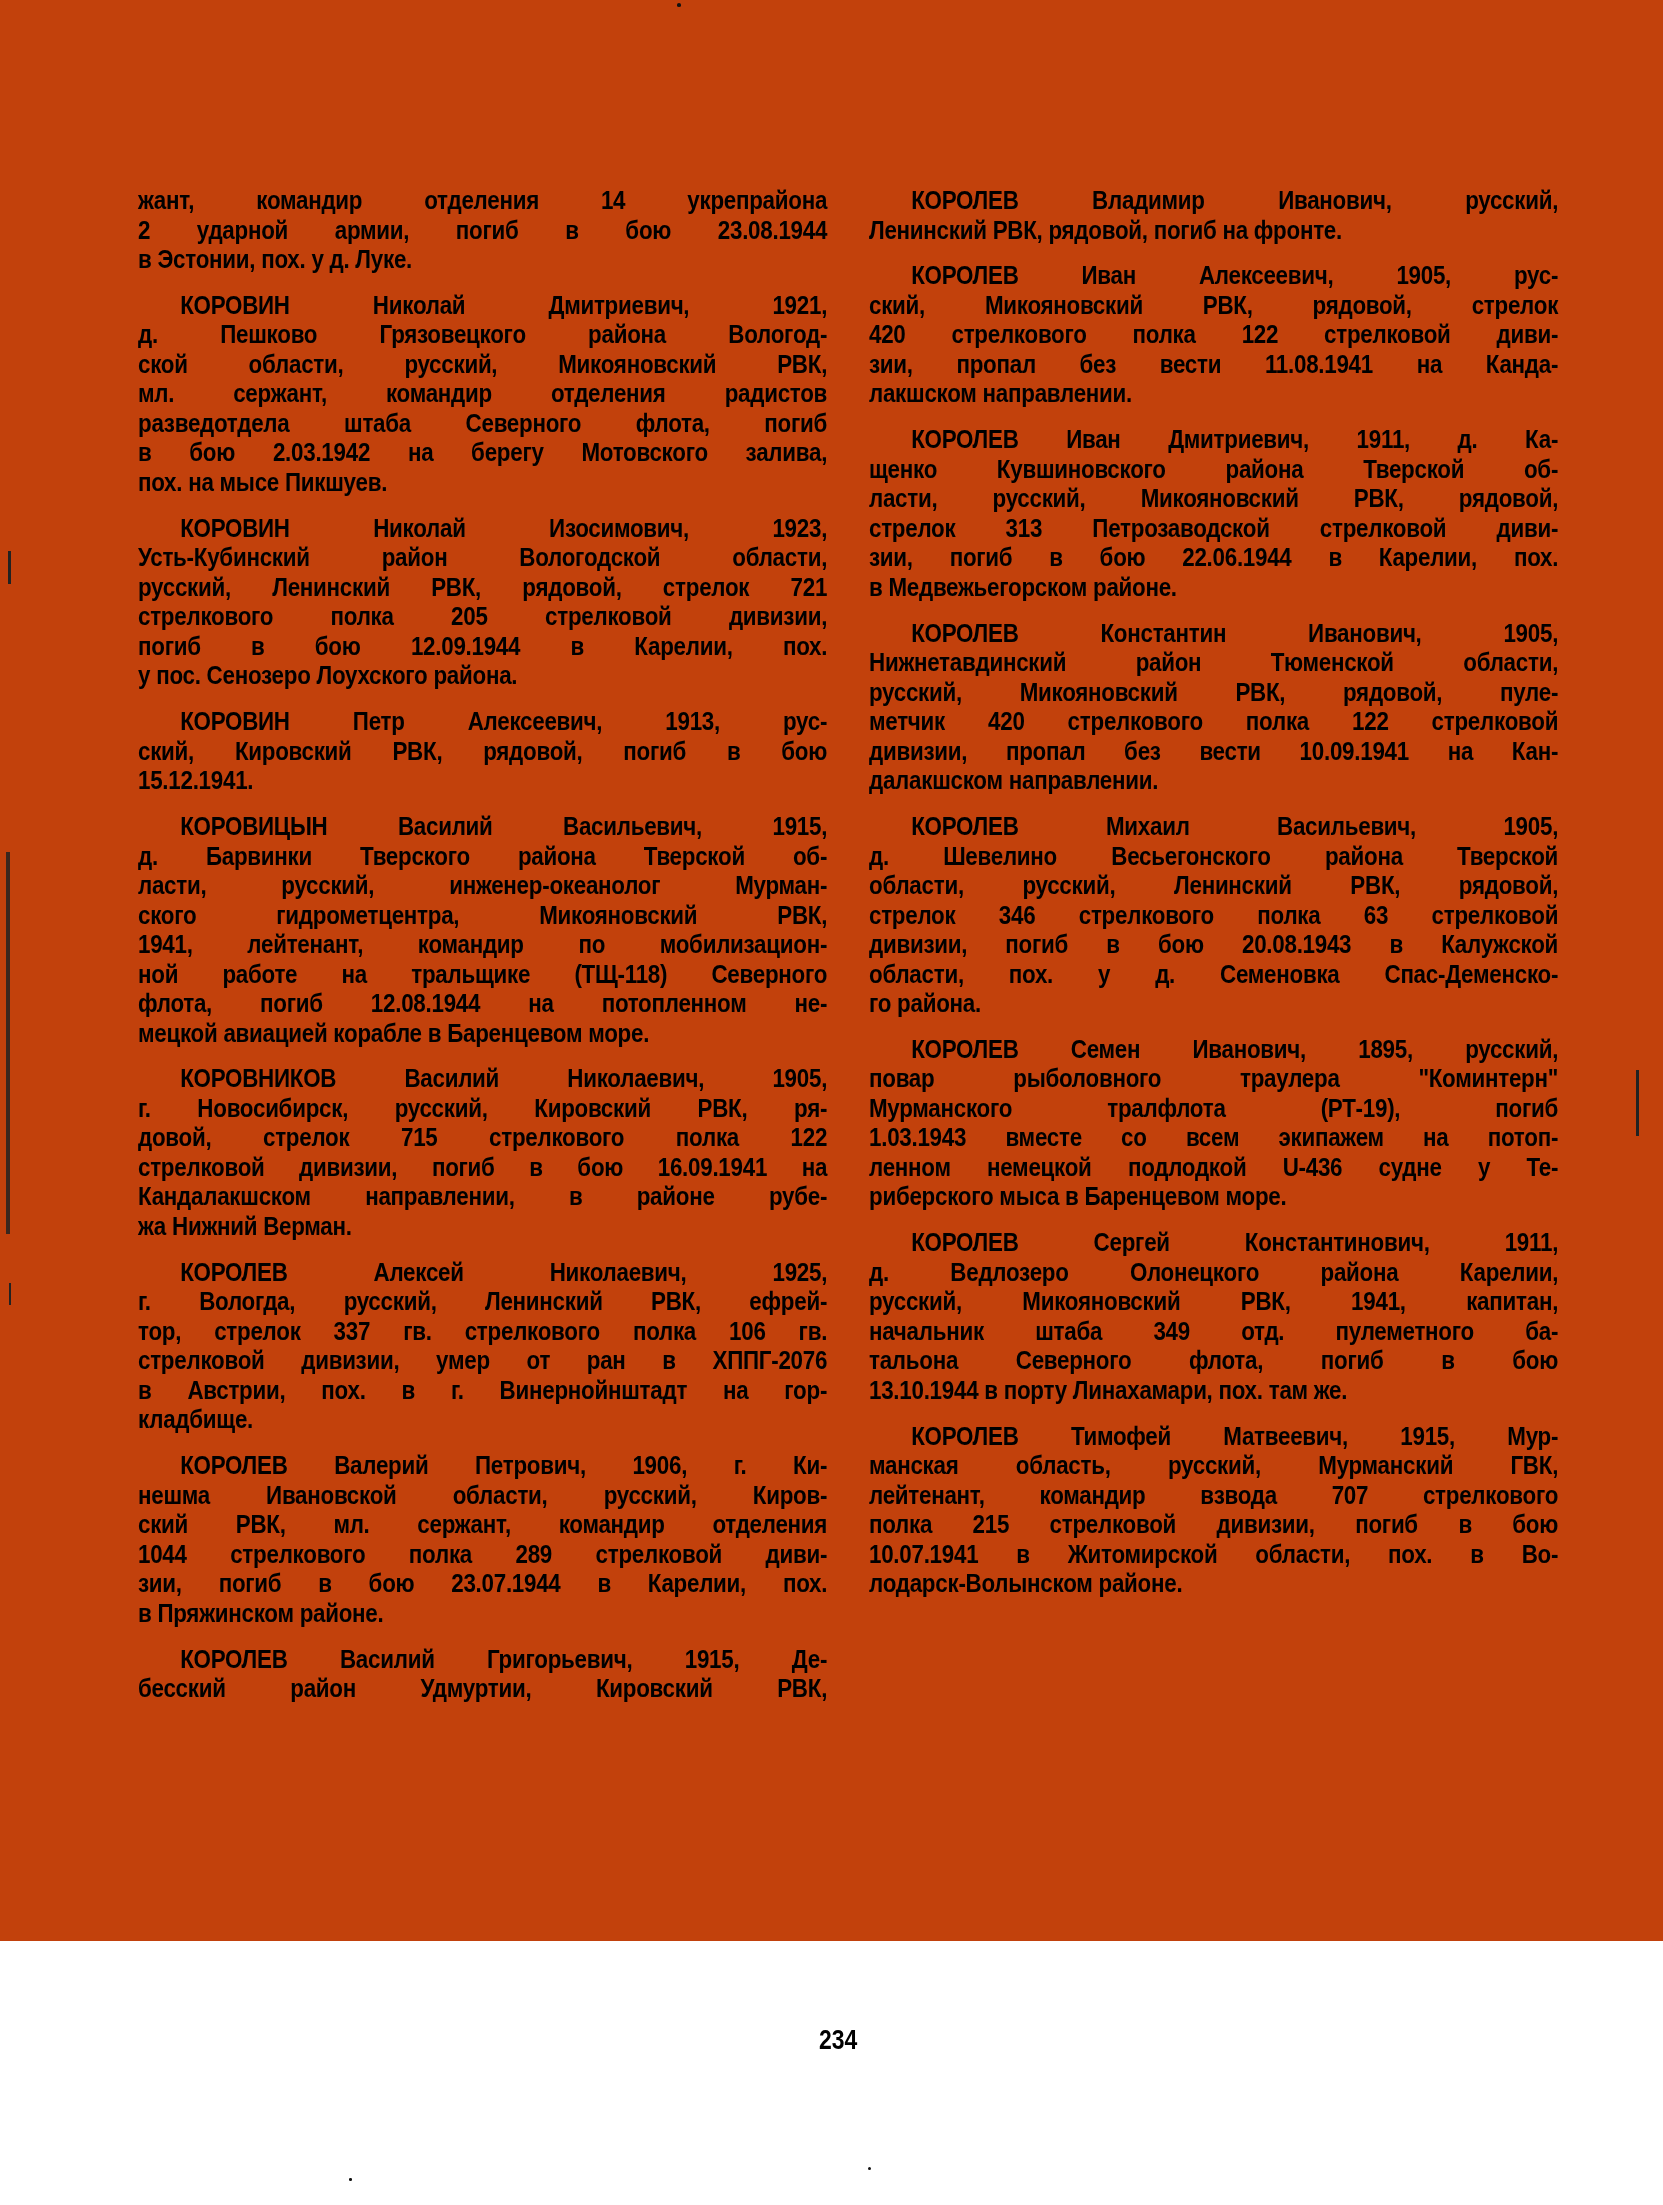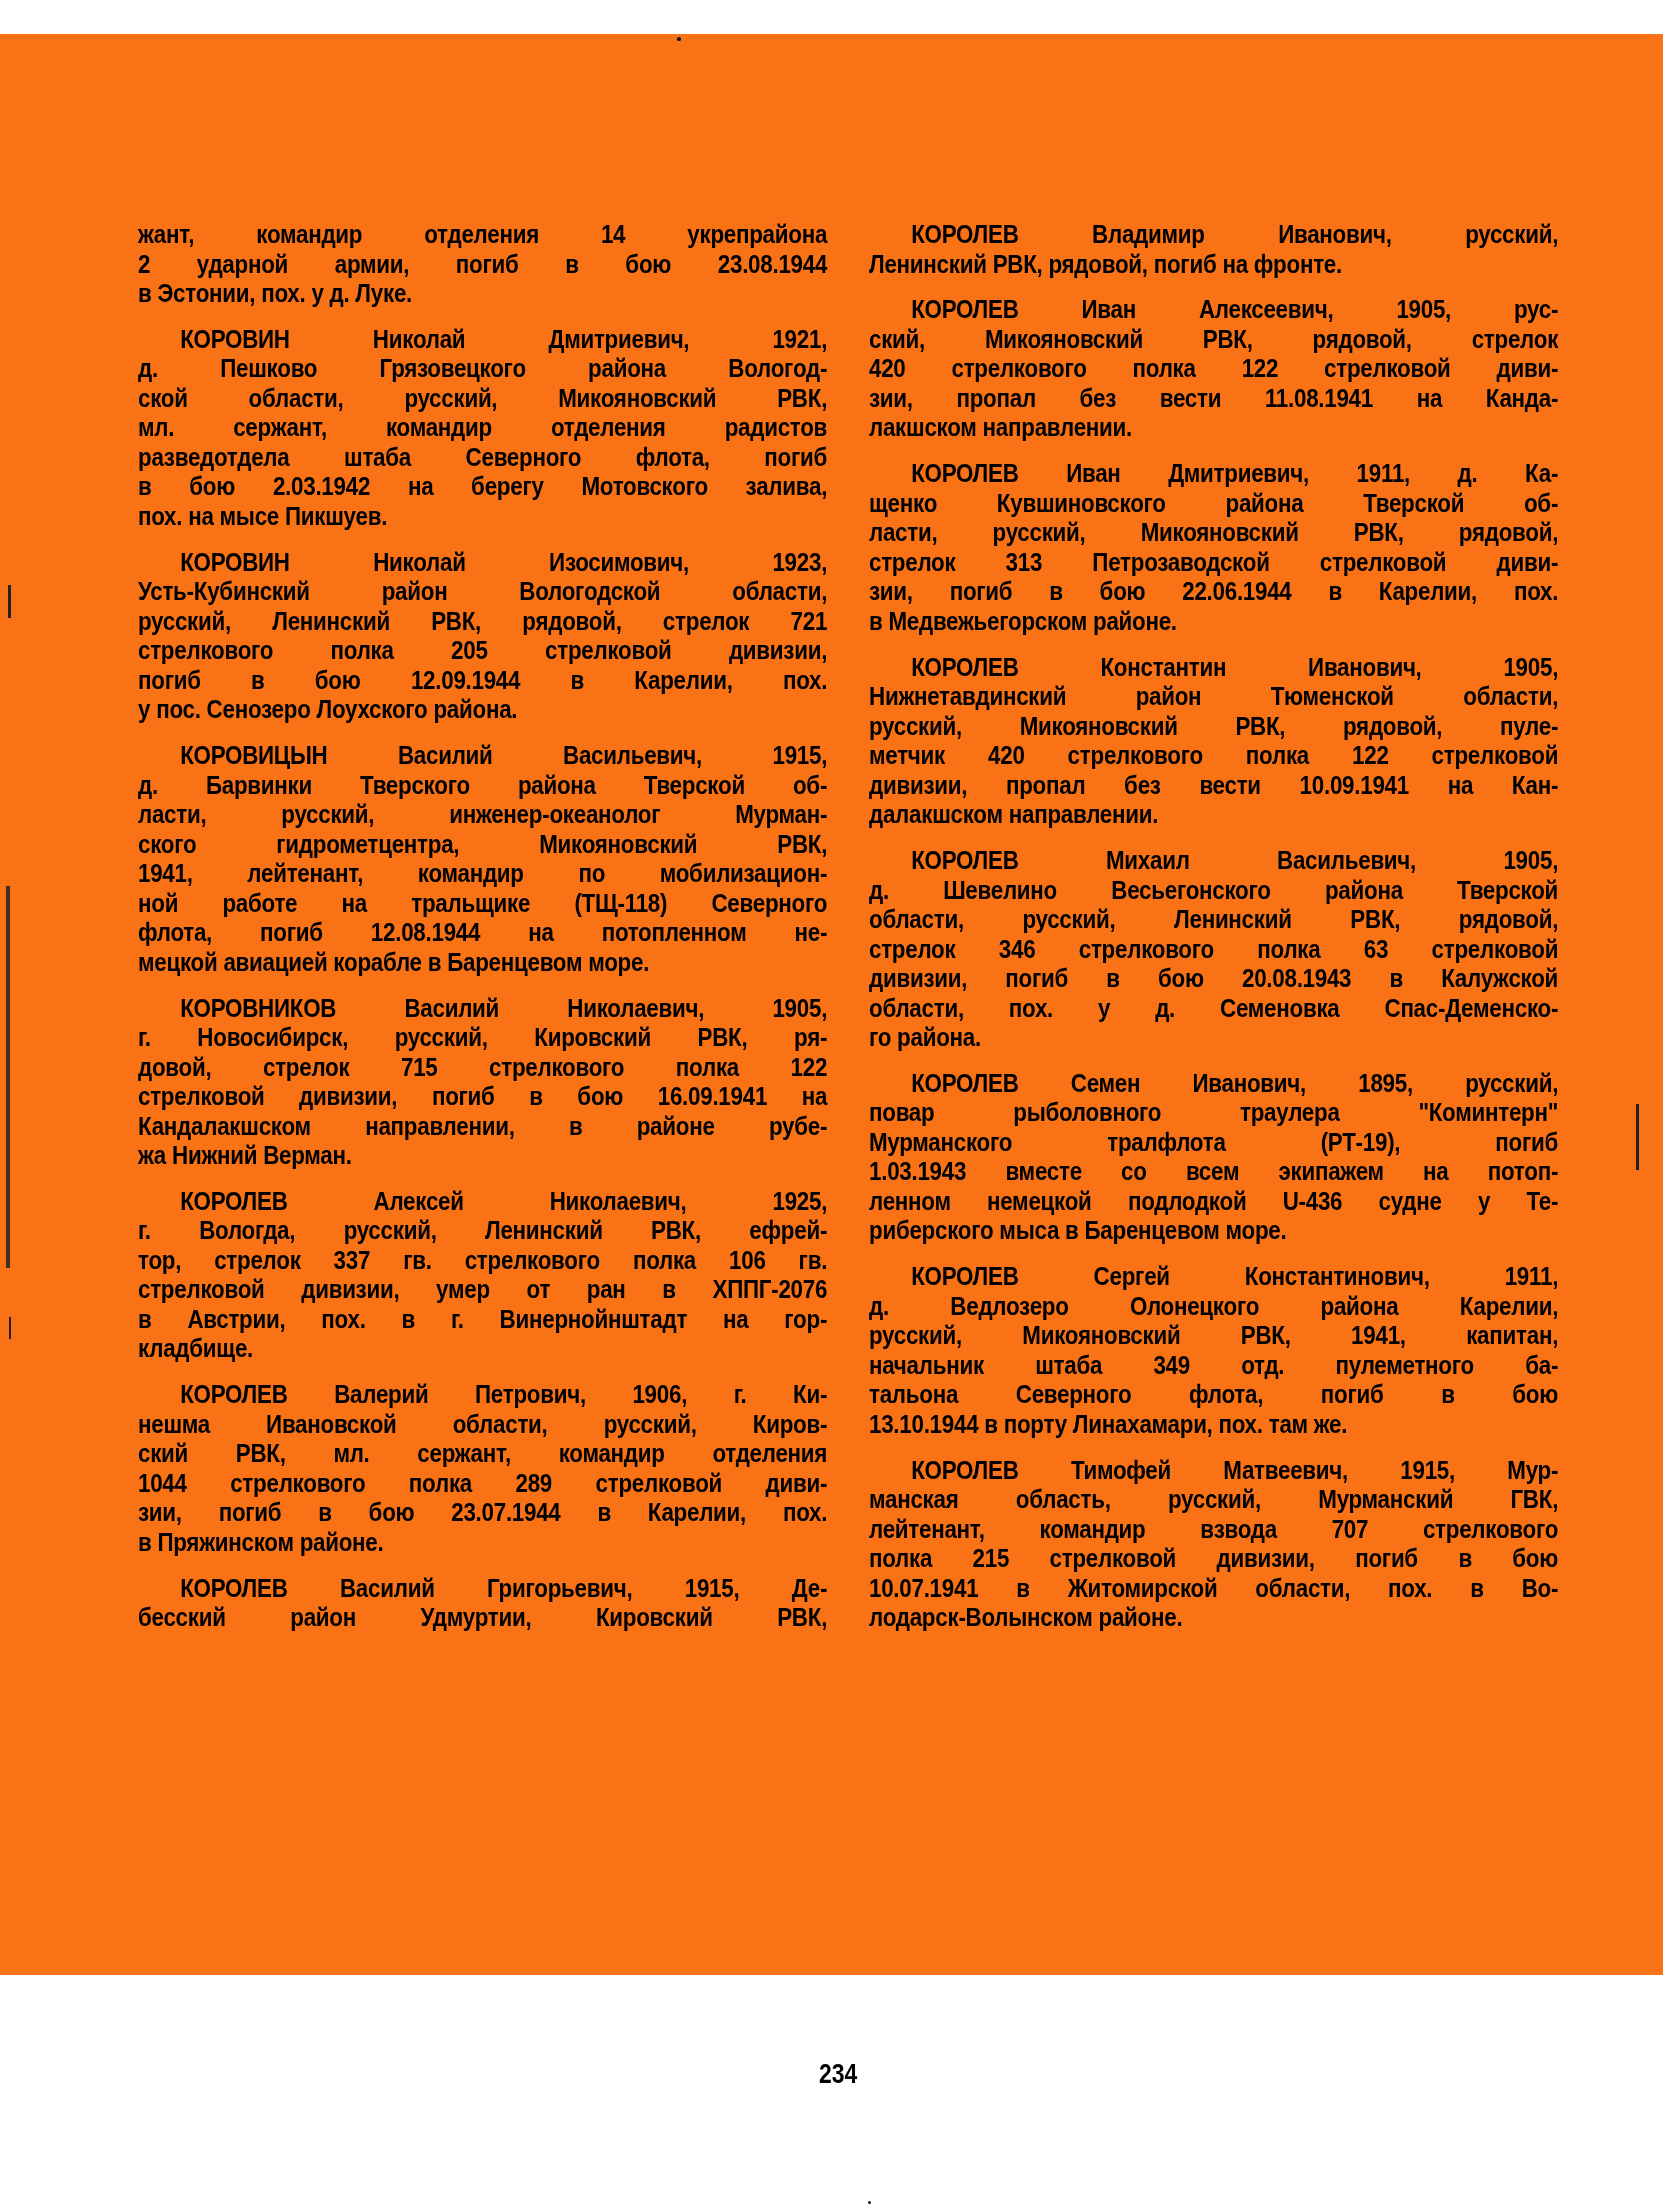--- a/index.html
+++ b/index.html
@@ -1,18 +1,18 @@
 <!DOCTYPE html>
 <html style="font-size:8.7px"><head>
 <meta charset="utf-8">
 <style>
   html, body { margin: 0; padding: 0; background: #ffffff; }
   body { width: 1664px; height: 2205px; position: relative; overflow: hidden;
          font-family: "Liberation Sans", "DejaVu Sans", sans-serif; color: #000; }
-  .page { position: absolute; left: 0; top: 0; width: 1664px; height: 1941px; background: #f97316; margin-top: 34px; }
+  .page { position: absolute; left: 0; top: 0; width: 1664px; height: 1941px; background: #c2410c; }
   .col { position: absolute; top: 186px; width: 689px; }
   .col.left { left: 138px; }
   .col.right { left: 869px; }
   .entry { margin: 0 0 16.4px 0; }
   .line { display: block; font-size: 26px; line-height: 29.5px; height: 29.5px;
           text-align: justify; text-align-last: justify; white-space: nowrap;
           letter-spacing: -0.3px; font-weight: bold; transform: scaleX(0.86); transform-origin: left center; width: 116.3%; }
   .line.last { text-align-last: left; }
   .line.first { padding-left: 49px; box-sizing: border-box; }
   .pnum { position: absolute; left: 819px; top: 2025px; font-size: 27px; font-weight: 900;
@@ -39,20 +39,25 @@
         <span class="line">в бою 2.03.1942 на берегу Мотовского залива,</span>
         <span class="line last">пох. на мысе Пикшуев.</span>
       </div>
       <div class="entry">
         <span class="line first">КОРОВИН Николай Изосимович, 1923,</span>
         <span class="line">Усть-Кубинский район Вологодской области,</span>
         <span class="line">русский, Ленинский РВК, рядовой, стрелок 721</span>
         <span class="line">стрелкового полка 205 стрелковой дивизии,</span>
         <span class="line">погиб в бою 12.09.1944 в Карелии, пох.</span>
         <span class="line last">у пос. Сенозеро Лоухского района.</span>
+      </div>
+      <div class="entry">
+        <span class="line first">КОРОВИН Петр Алексеевич, 1913, рус-</span>
+        <span class="line">ский, Кировский РВК, рядовой, погиб в бою</span>
+        <span class="line last">15.12.1941.</span>
       </div>
       <div class="entry">
         <span class="line first">КОРОВИЦЫН Василий Васильевич, 1915,</span>
         <span class="line">д. Барвинки Тверского района Тверской об-</span>
         <span class="line">ласти, русский, инженер-океанолог Мурман-</span>
         <span class="line">ского гидрометцентра, Микояновский РВК,</span>
         <span class="line">1941, лейтенант, командир по мобилизацион-</span>
         <span class="line">ной работе на тральщике (ТЩ-118) Северного</span>
         <span class="line">флота, погиб 12.08.1944 на потопленном не-</span>
         <span class="line last">мецкой авиацией корабле в Баренцевом море.</span>

